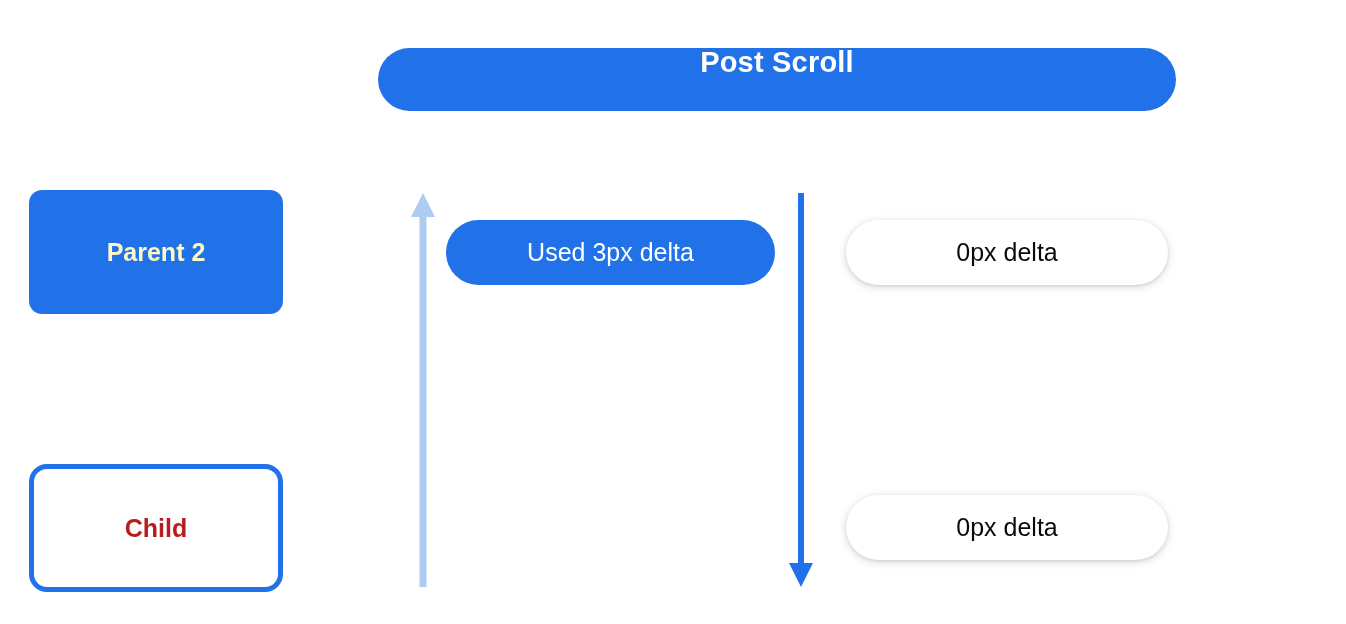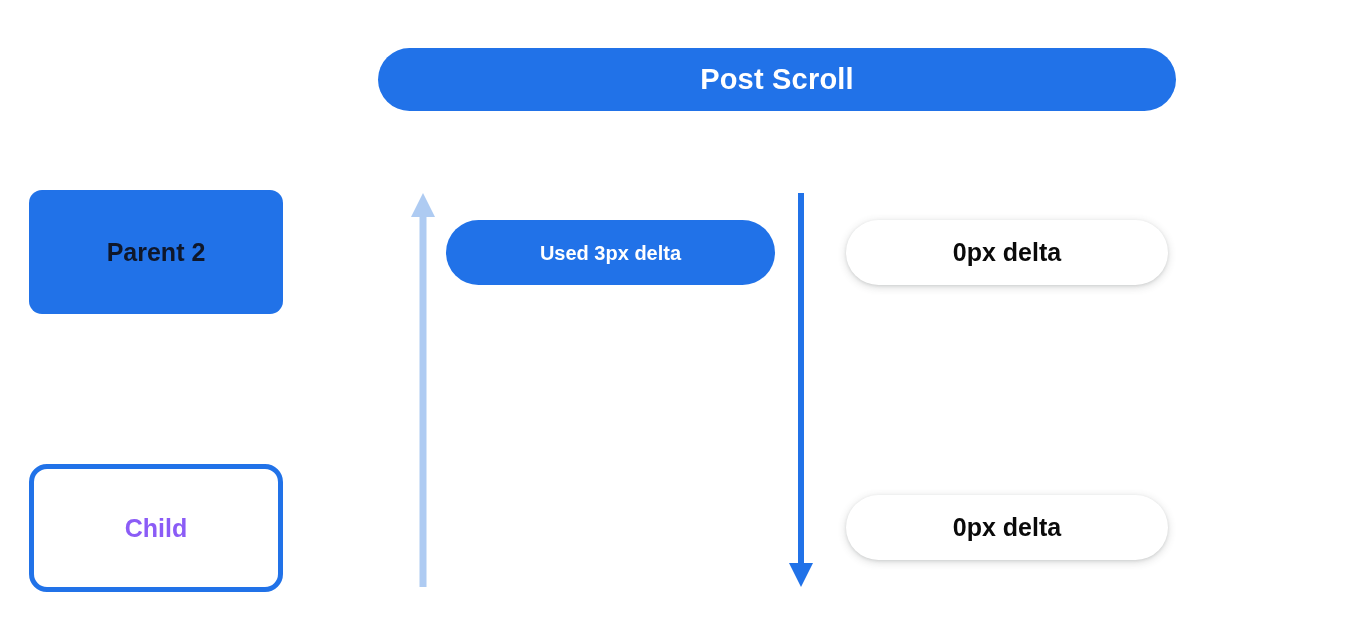--- a/index.html
+++ b/index.html
@@ -24,21 +24,20 @@
   
   .header-pill {
     position: absolute;
     left: 378px;
     top: 48px;
     width: 798px;
     height: 63px;
     background: #2172E8;
     border-radius: 32px;
     display: flex;
-    align-items: center;
     justify-content: center;
   }
   .header-pill-label {
     color: #ffffff;
     font-size: 29px;
     font-weight: bold;
     letter-spacing: 0.2px;
     line-height: 1;
   }
 
@@ -50,32 +49,32 @@
     display: flex;
     align-items: center;
     justify-content: center;
     box-sizing: border-box;
   }
   .stack-box.filled {
     background: #2172E8;
     border-radius: 13px;
   }
   .stack-box.filled .stack-box-label {
-    color: #0f172a;
+    color: #fef9c3;
     font-size: 25px;
     font-weight: bold;
     line-height: 1;
   }
   .stack-box.outlined {
     background: #ffffff;
     border: 5px solid #2172E8;
     border-radius: 18px;
   }
   .stack-box.outlined .stack-box-label {
-    color: #8b5cf6;
+    color: #b91c1c;
     font-size: 25px;
     font-weight: bold;
     line-height: 1;
   }
 
   #box-parent2 { top: 190px; height: 124px; }
   #box-parent1 { top: 328px; height: 123px; }
   #box-child   { top: 464px; height: 128px; }
 
   
@@ -93,22 +92,22 @@
     width: 329px;
     height: 65px;
     background: #2172E8;
     border-radius: 33px;
     display: flex;
     align-items: center;
     justify-content: center;
   }
   .mid-pill-label {
     color: #ffffff;
-    font-size: 20px;
-    font-weight: bold;
+    font-size: 25px;
+    font-weight: normal;
     line-height: 1;
   }
   #mid-pill-0 { top: 220px; }
   #mid-pill-1 { top: 358px; }
 
   
   .right-pill {
     position: absolute;
     left: 846px;
     width: 322px;
@@ -116,21 +115,21 @@
     background: #ffffff;
     border-radius: 33px;
     box-shadow: 0 2px 9px rgba(60, 64, 67, 0.20), 0 1px 3px rgba(60, 64, 67, 0.12);
     display: flex;
     align-items: center;
     justify-content: center;
   }
   .right-pill-label {
     color: #0a0a0a;
     font-size: 25px;
-    font-weight: bold;
+    font-weight: normal;
     line-height: 1;
   }
   #right-pill-0 { top: 220px; }
   #right-pill-1 { top: 495px; }
 </style>
 </head>
 <body>
 
 <div id="canvas">
 

